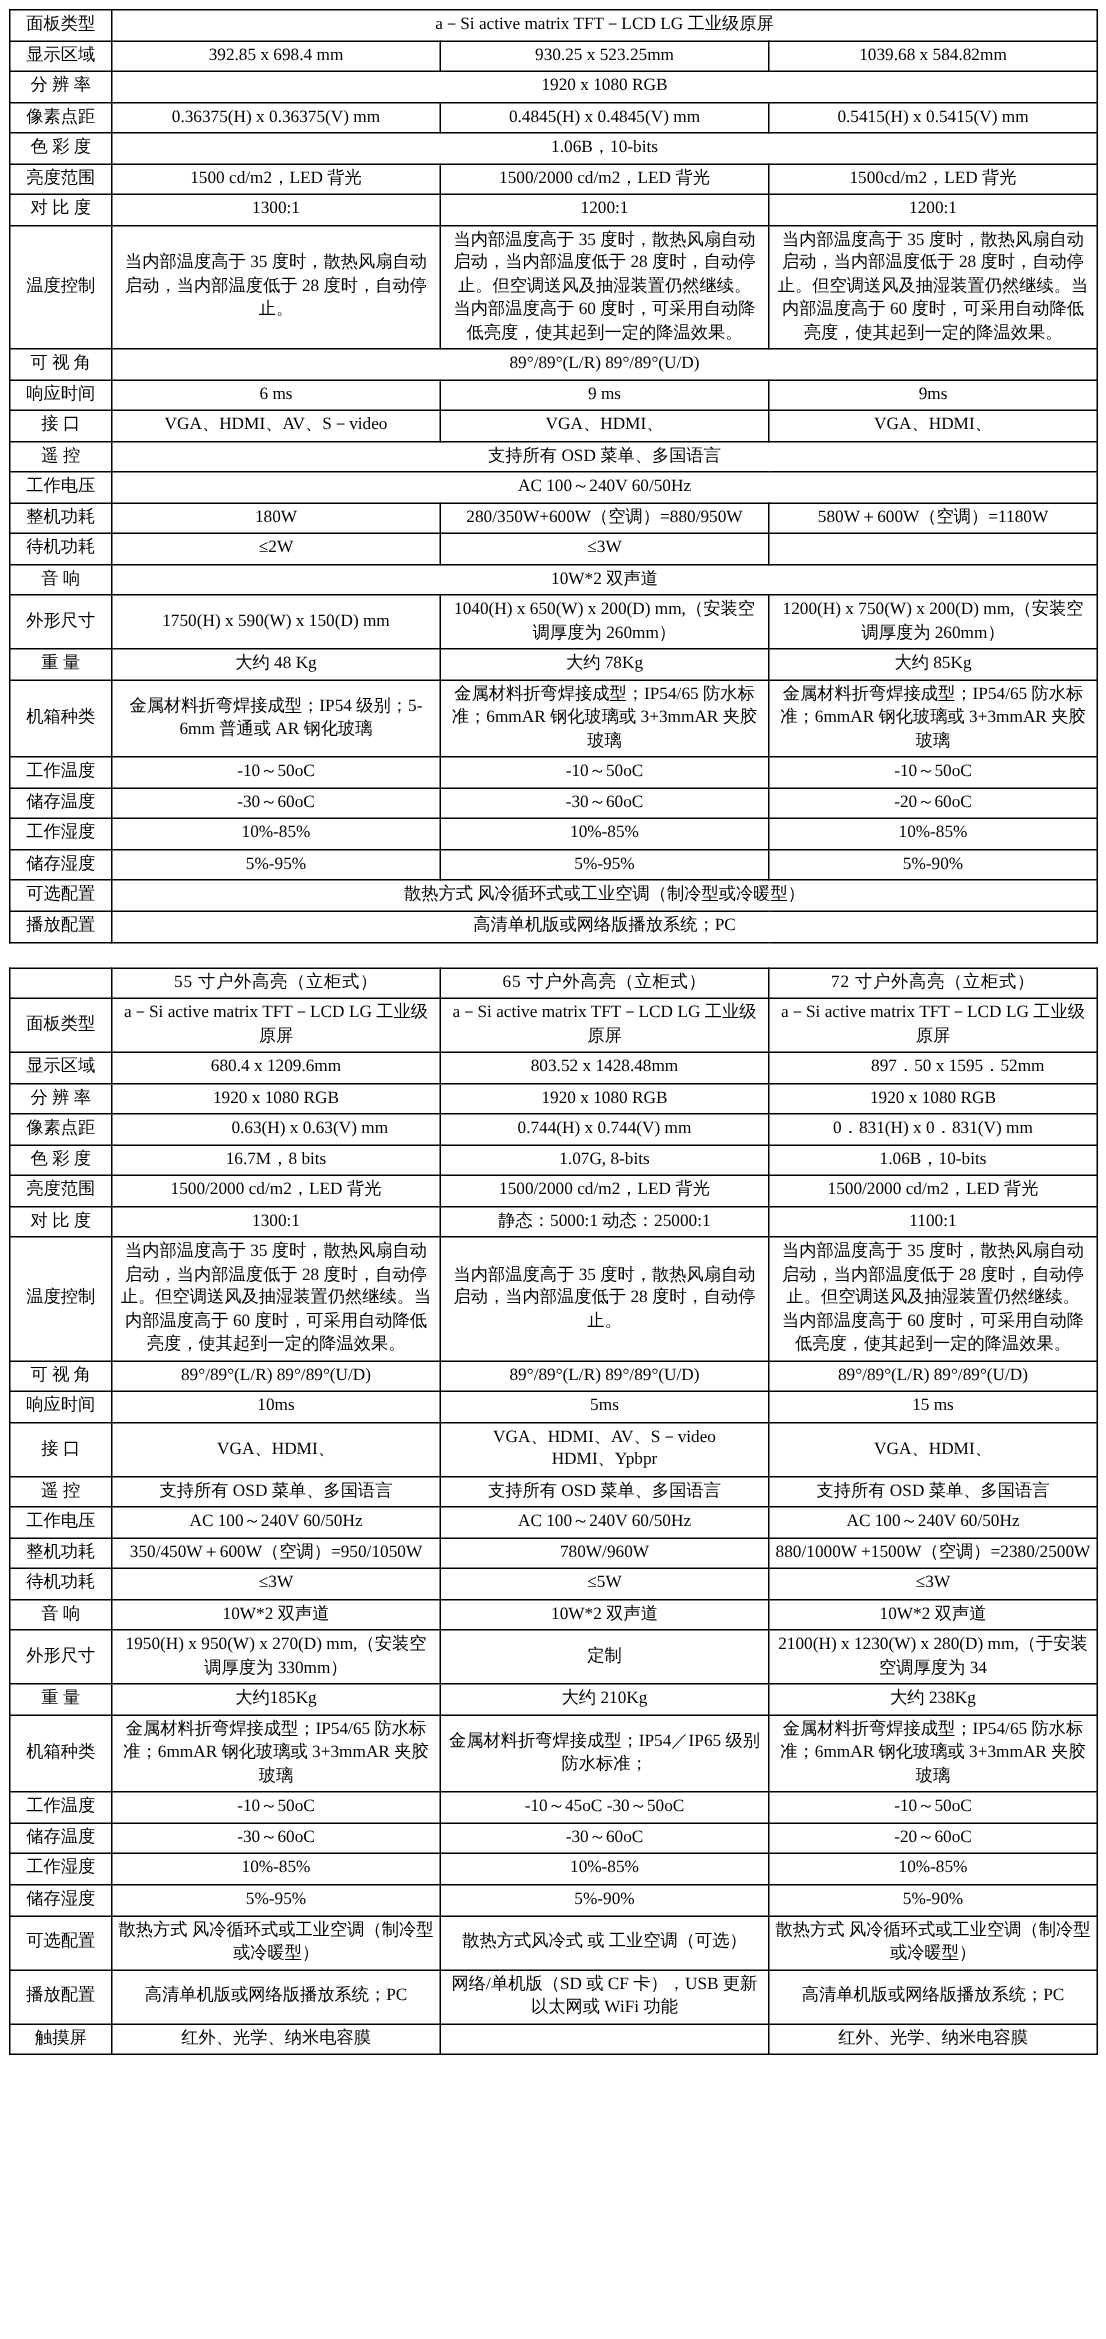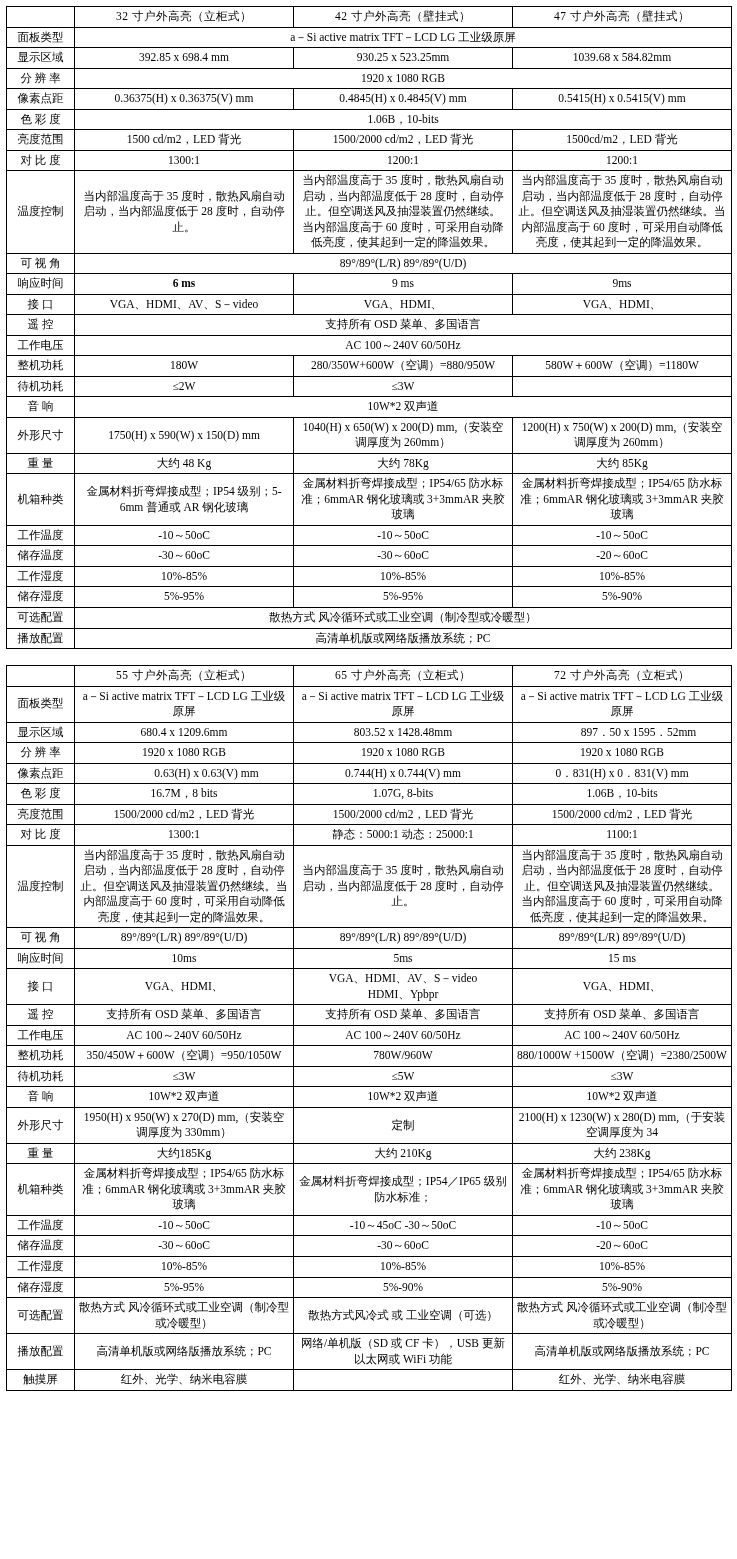--- a/index.html
+++ b/index.html
@@ -68,26 +68,20 @@
 
   <table class="spec" id="table1">
     <colgroup>
       <col style="width:68px">
       <col style="width:219px">
       <col style="width:219px">
       <col style="width:219px">
     </colgroup>
     <tbody>
         <tr>
-          <td class="rowhead colhead"></td>
-          <td class="colhead">32 寸户外高亮（立柜式）</td>
-          <td class="colhead">42 寸户外高亮（壁挂式）</td>
-          <td class="colhead">47 寸户外高亮（壁挂式）</td>
-        </tr>
-        <tr>
           <td class="rowhead">面板类型</td>
           <td colspan="3">a－Si active matrix TFT－LCD LG 工业级原屏</td>
         </tr>
         <tr>
           <td class="rowhead">显示区域</td>
           <td style="white-space: pre-line;">392.85 x 698.4 mm</td>
           <td style="white-space: pre-line;">930.25 x 523.25mm</td>
           <td style="white-space: pre-line;">1039.68 x 584.82mm</td>
         </tr>
         <tr>
@@ -122,21 +116,21 @@
           <td class="justify small" style="white-space: pre-line;">当内部温度高于 35 度时，散热风扇自动启动，当内部温度低于 28 度时，自动停止。但空调送风及抽湿装置仍然继续。
 当内部温度高于 60 度时，可采用自动降低亮度，使其起到一定的降温效果。</td>
           <td class="justify small" style="white-space: pre-line;">当内部温度高于 35 度时，散热风扇自动启动，当内部温度低于 28 度时，自动停止。但空调送风及抽湿装置仍然继续。当内部温度高于 60 度时，可采用自动降低亮度，使其起到一定的降温效果。</td>
         </tr>
         <tr>
           <td class="rowhead">可 视 角</td>
           <td colspan="3">89°/89°(L/R) 89°/89°(U/D)</td>
         </tr>
         <tr>
           <td class="rowhead">响应时间</td>
-          <td style="white-space: pre-line; font-weight: bold;">6 ms</td>
+          <td style="white-space: pre-line;">6 ms</td>
           <td style="white-space: pre-line;">9 ms</td>
           <td style="white-space: pre-line;">9ms</td>
         </tr>
         <tr>
           <td class="rowhead">接 口</td>
           <td style="white-space: pre-line;">VGA、HDMI、AV、S－video</td>
           <td style="white-space: pre-line;">VGA、HDMI、</td>
           <td style="white-space: pre-line;">VGA、HDMI、</td>
         </tr>
         <tr>

